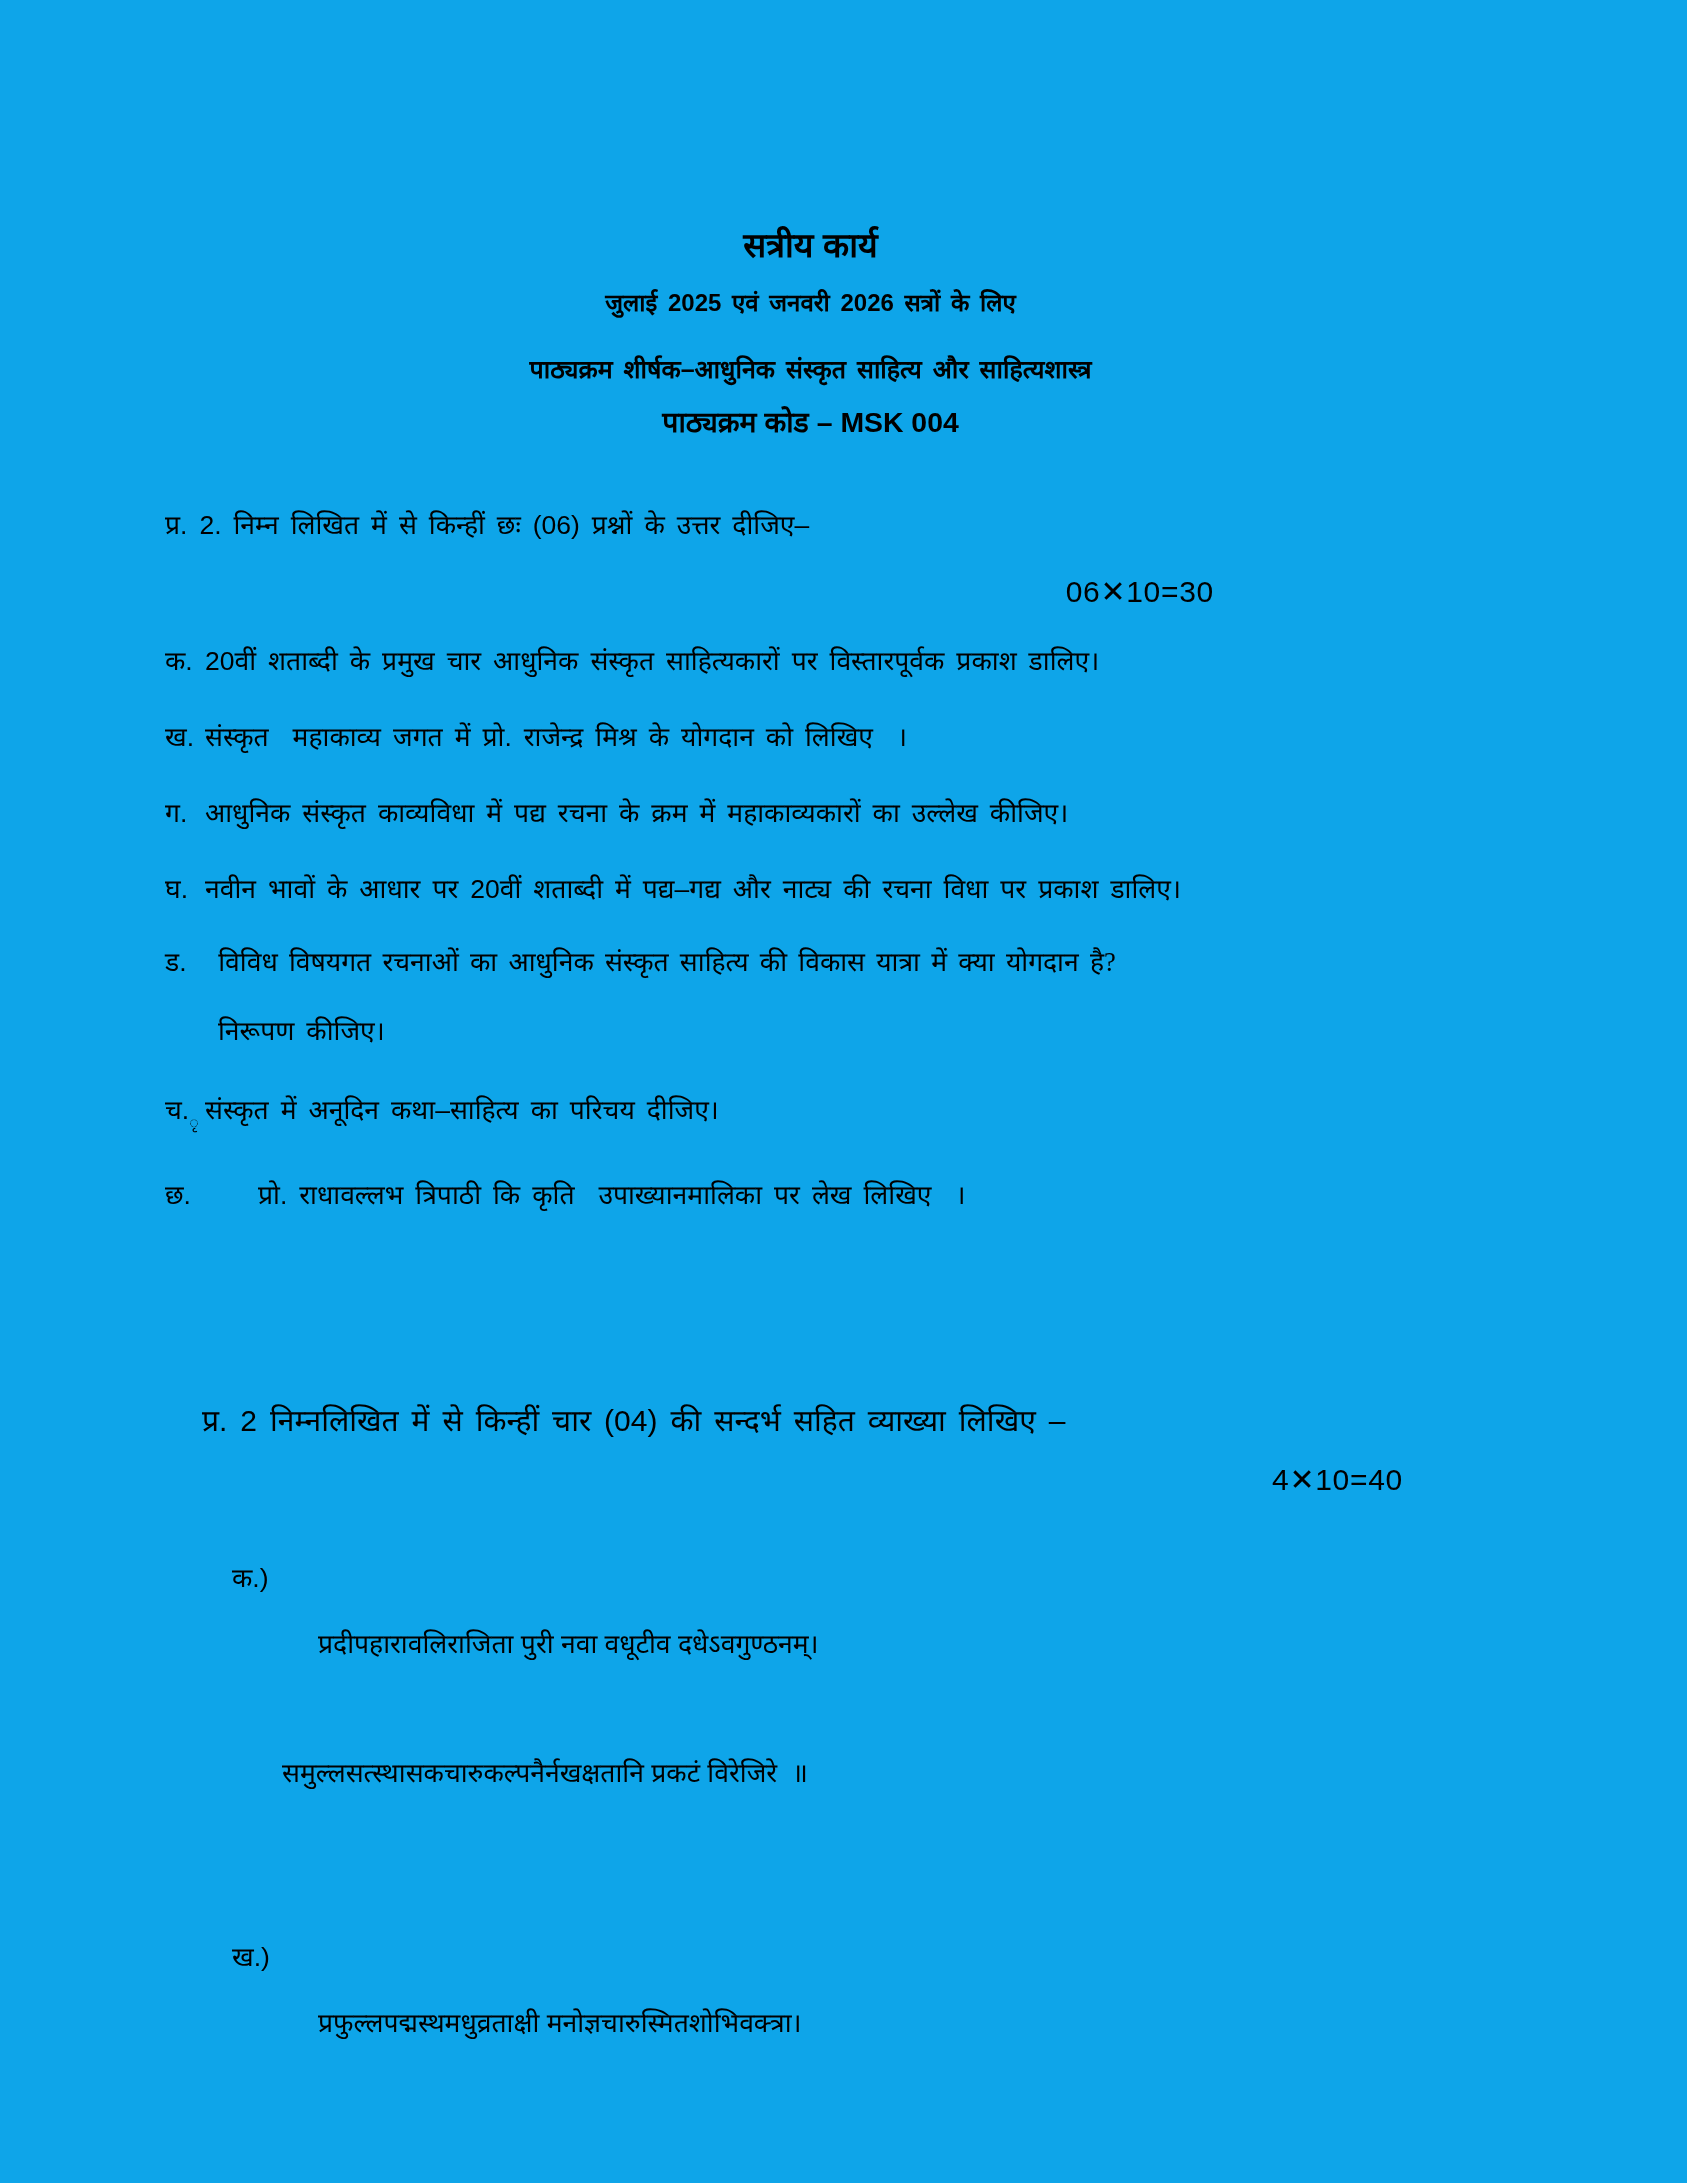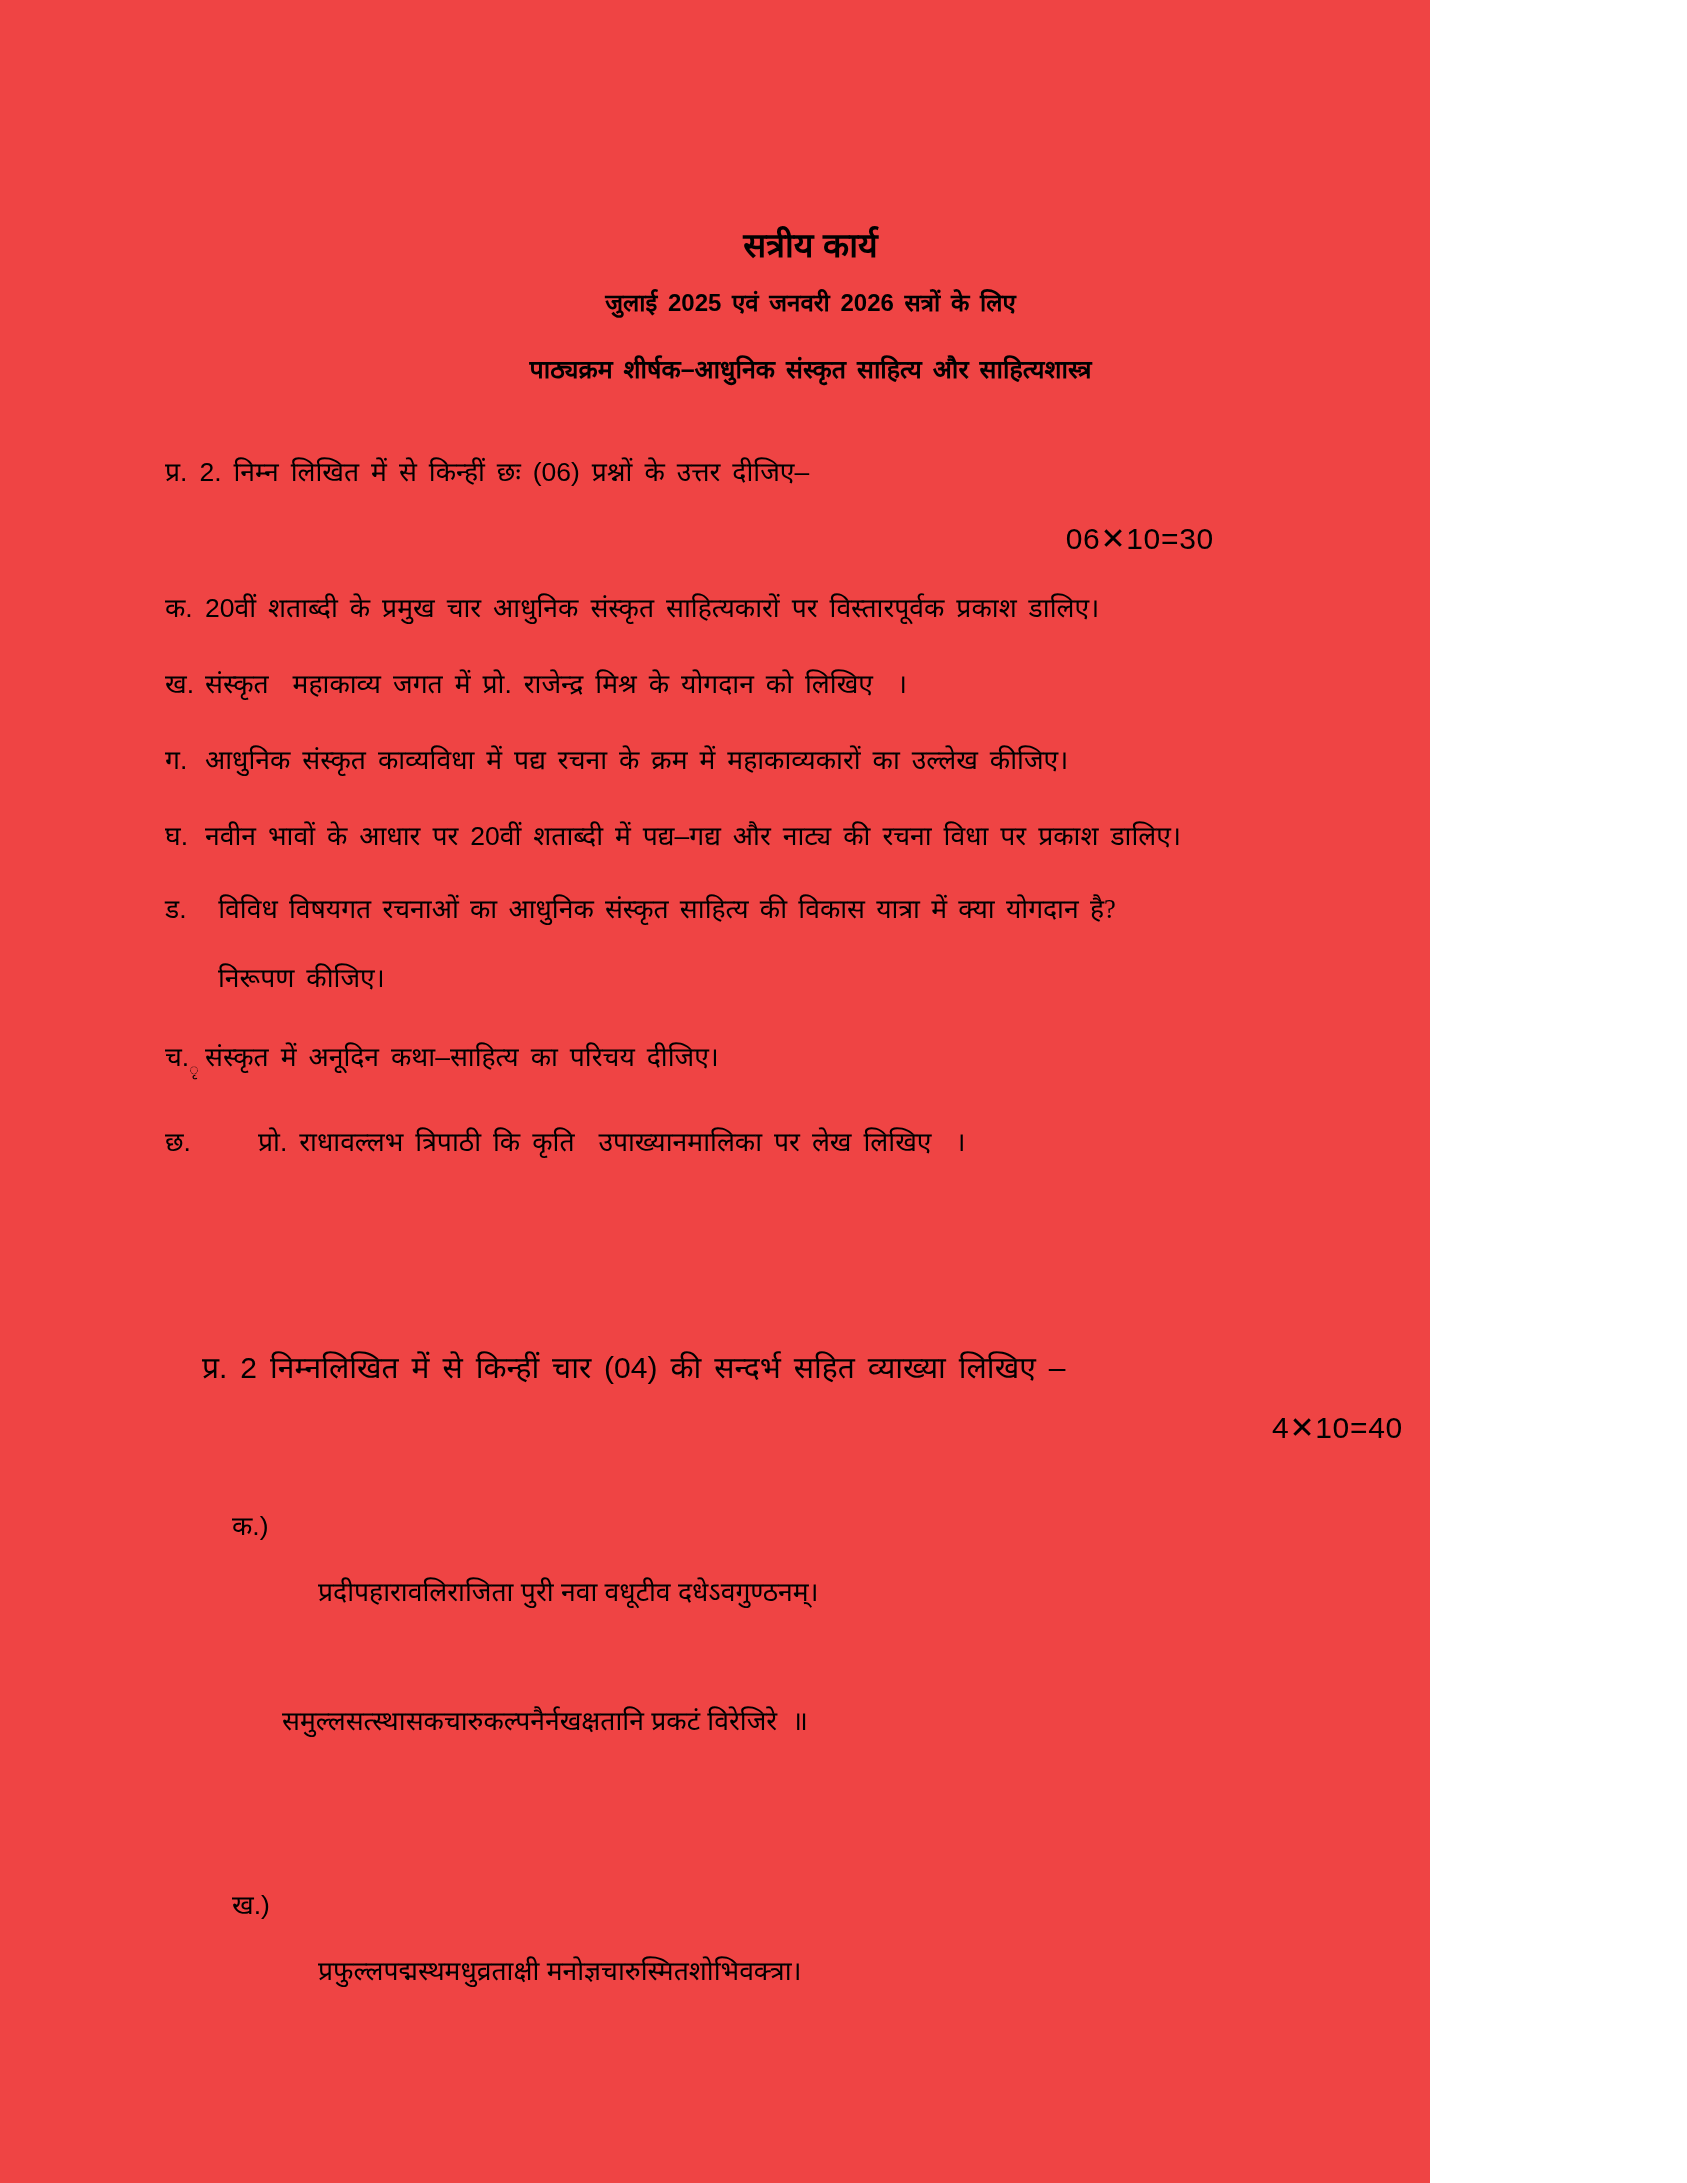--- a/index.html
+++ b/index.html
@@ -3,23 +3,23 @@
 <meta charset="utf-8">
 <style>
   html,body{margin:0;padding:0;}
   body{
     background:#ffffff;
     font-family:"Liberation Sans","DejaVu Sans",sans-serif;
     color:#000000;
   }
   .page{
     position:relative;
-    width:1430px;
+    width:1687px;
     height:2183px;
-    background:#ef4444;
+    background:#0ea5e9;
     overflow:hidden;
   }
   
   .head{
     width:1621px;            
     text-align:center;
   }
   .doc-title{
     margin:224px 0 0 0;
     font-size:34px;
@@ -120,20 +120,21 @@
 </style>
 </head>
 <body>
 
 <div class="page">
 
   <div class="head">
     <div class="doc-title">सत्रीय कार्य</div>
     <div class="session-line">जुलाई 2025 एवं जनवरी 2026 सत्रों के लिए</div>
     <div class="course-title">पाठ्यक्रम शीर्षक–आधुनिक संस्कृत साहित्य और साहित्यशास्त्र</div>
+    <div class="course-code">पाठ्यक्रम कोड – MSK 004</div>
   </div>
 
   <div class="q1-heading">प्र. 2. निम्न लिखित में से किन्हीं छः (06) प्रश्नों के उत्तर दीजिए–</div>
   <div class="marks-line marks-q1">06✕10=30</div>
 
   <div class="q-item mt-55">
     <span class="q-label">क.</span>
     <span class="q-text">20वीं शताब्दी के प्रमुख चार आधुनिक संस्कृत साहित्यकारों पर विस्तारपूर्वक प्रकाश डालिए।</span>
   </div>
 

